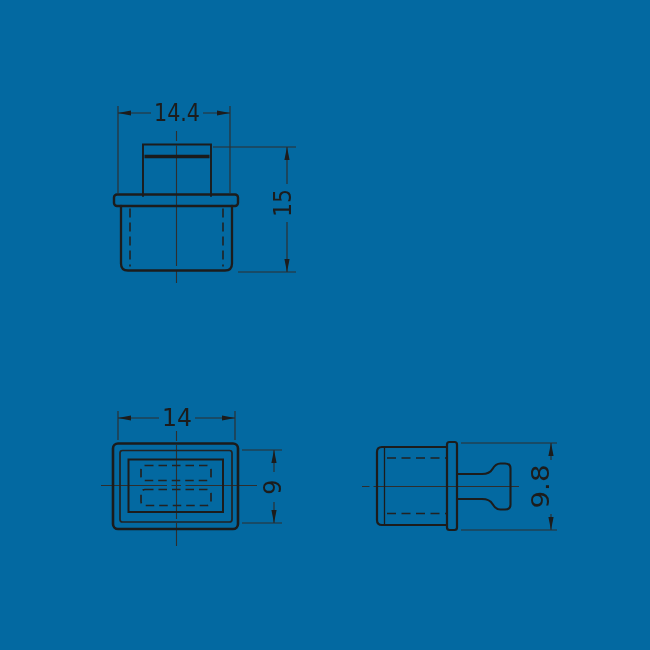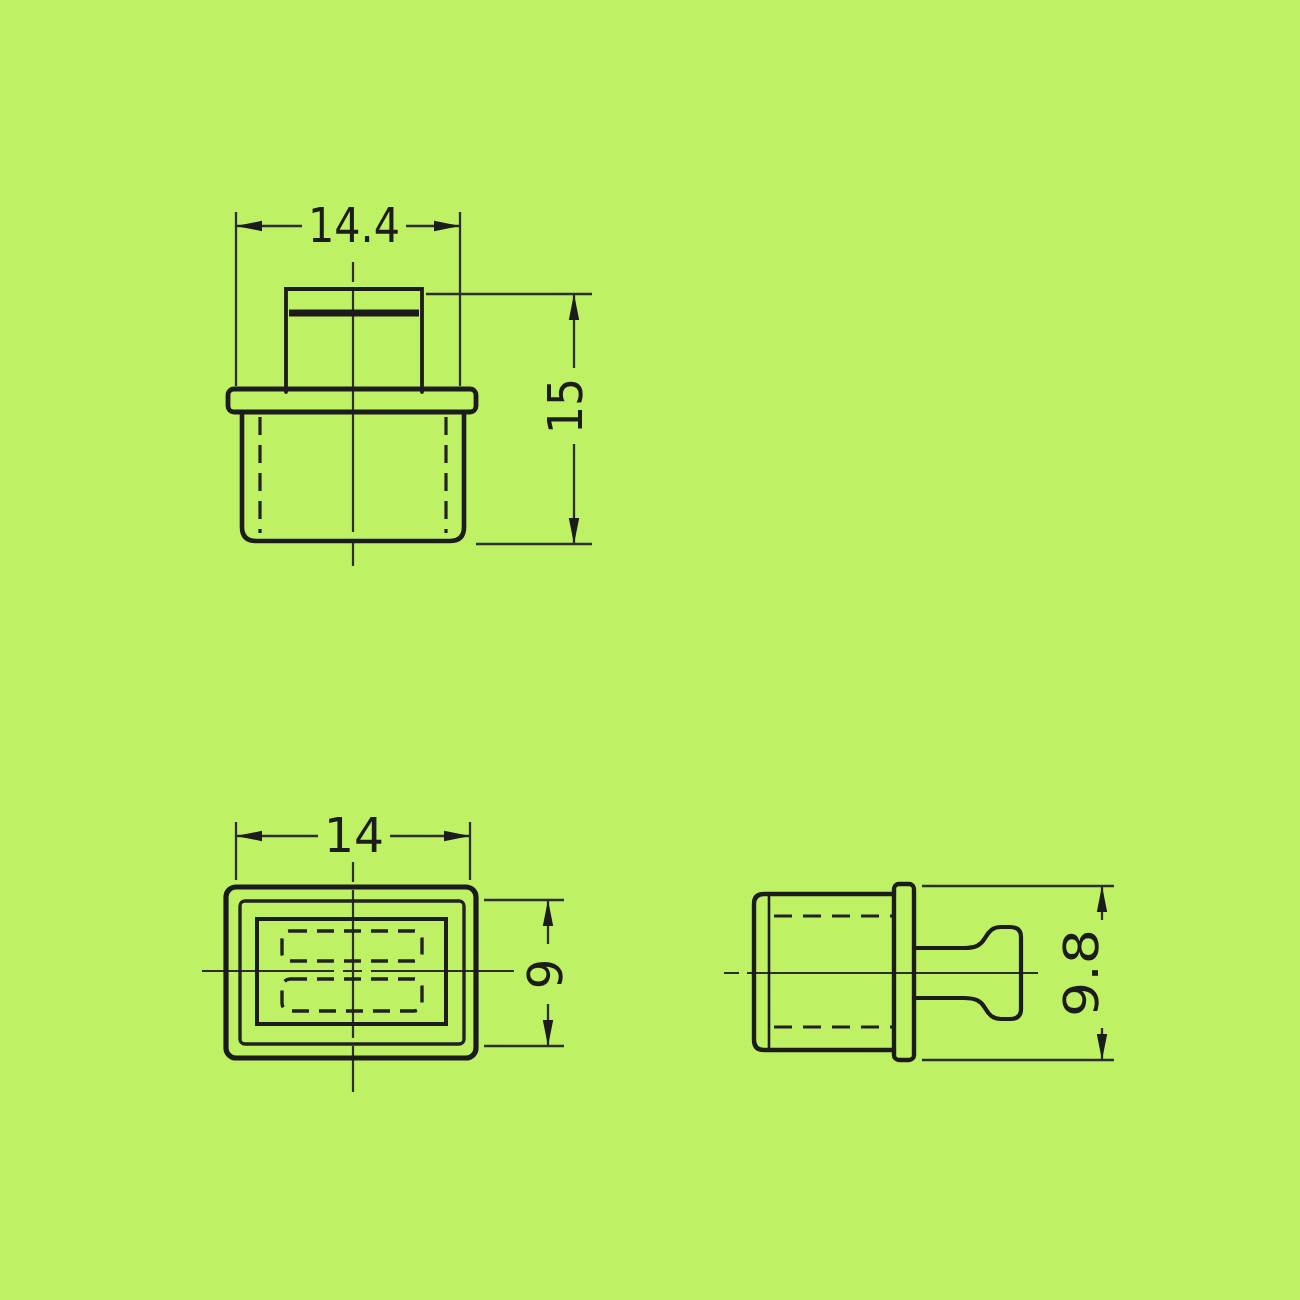--- a/index.html
+++ b/index.html
@@ -3,21 +3,21 @@
 <meta charset="utf-8">
 <style>
   html,body{margin:0;padding:0;}
   body{
     width:650px;height:650px;
     background:#fcfcfc;
     font-family:"DejaVu Sans","Liberation Sans",sans-serif;
     overflow:hidden;
   }
   .canvas{
-    position:relative;width:650px;height:650px;background:#bef264;
+    position:relative;width:650px;height:650px;background:#0369a1;
   }
   svg{position:absolute;left:0;top:0;}
   
   .outline{fill:none;stroke:#1c1c1c;stroke-width:2.2;stroke-linecap:round;}
   .outline-heavy{fill:none;stroke:#1b1b1b;stroke-width:2.6;}
   .outline-light{fill:none;stroke:#222;stroke-width:1.7;}
   .hidden-line{fill:none;stroke:#222;stroke-width:1.6;stroke-dasharray:9 5;}
   .centerline{fill:none;stroke:#2e2e2e;stroke-width:1.1;}
   .dimline{fill:none;stroke:#2e2e2e;stroke-width:1.15;}
   .arrow{fill:#1c1c1c;stroke:none;}

